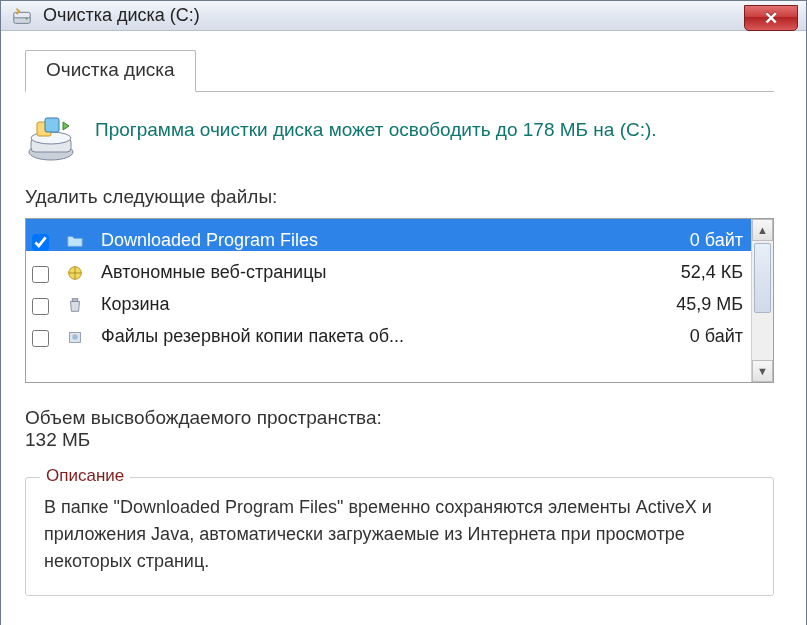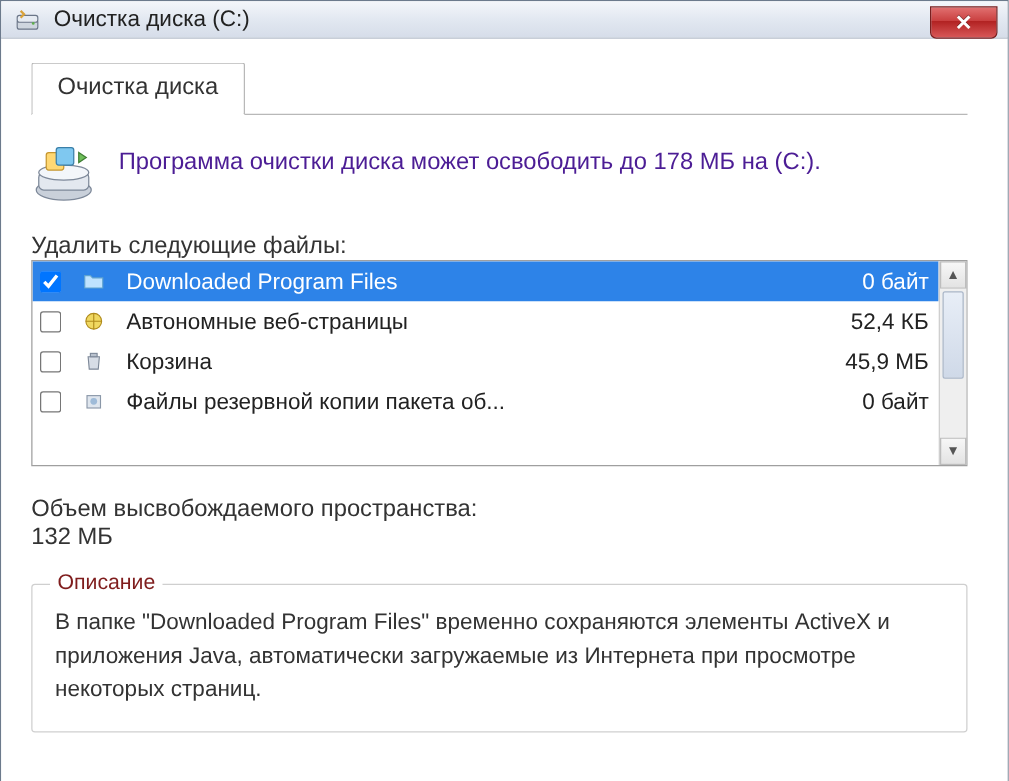--- a/index.html
+++ b/index.html
@@ -86,41 +86,42 @@
     align-items: flex-start;
     gap: 18px;
     margin-bottom: 24px;
   }
   .cleanup-icon {
     width: 52px; height: 46px;
     flex-shrink: 0;
   }
   .intro-text {
     font-size: 19px;
-    color: #4c1d95;
+    color: #0f766e;
     line-height: 1.45;
   }
   .list-label {
     font-size: 19px;
     color: #333;
+    margin-bottom: 10px;
   }
   .filelist {
     border: 1px solid #9f9f9f;
     height: 165px;
     display: flex;
     background: #fff;
     margin-bottom: 24px;
   }
   .filelist-rows {
     flex: 1;
     overflow: hidden;
   }
   .row {
     display: flex;
-    align-items: center;
+    align-items: flex-end;
     height: 32px;
     padding: 0 8px 0 6px;
     font-size: 18px;
     color: #222;
     gap: 16px;
   }
   .row.selected {
     background: #2d83e8;
     color: #fff;
   }

